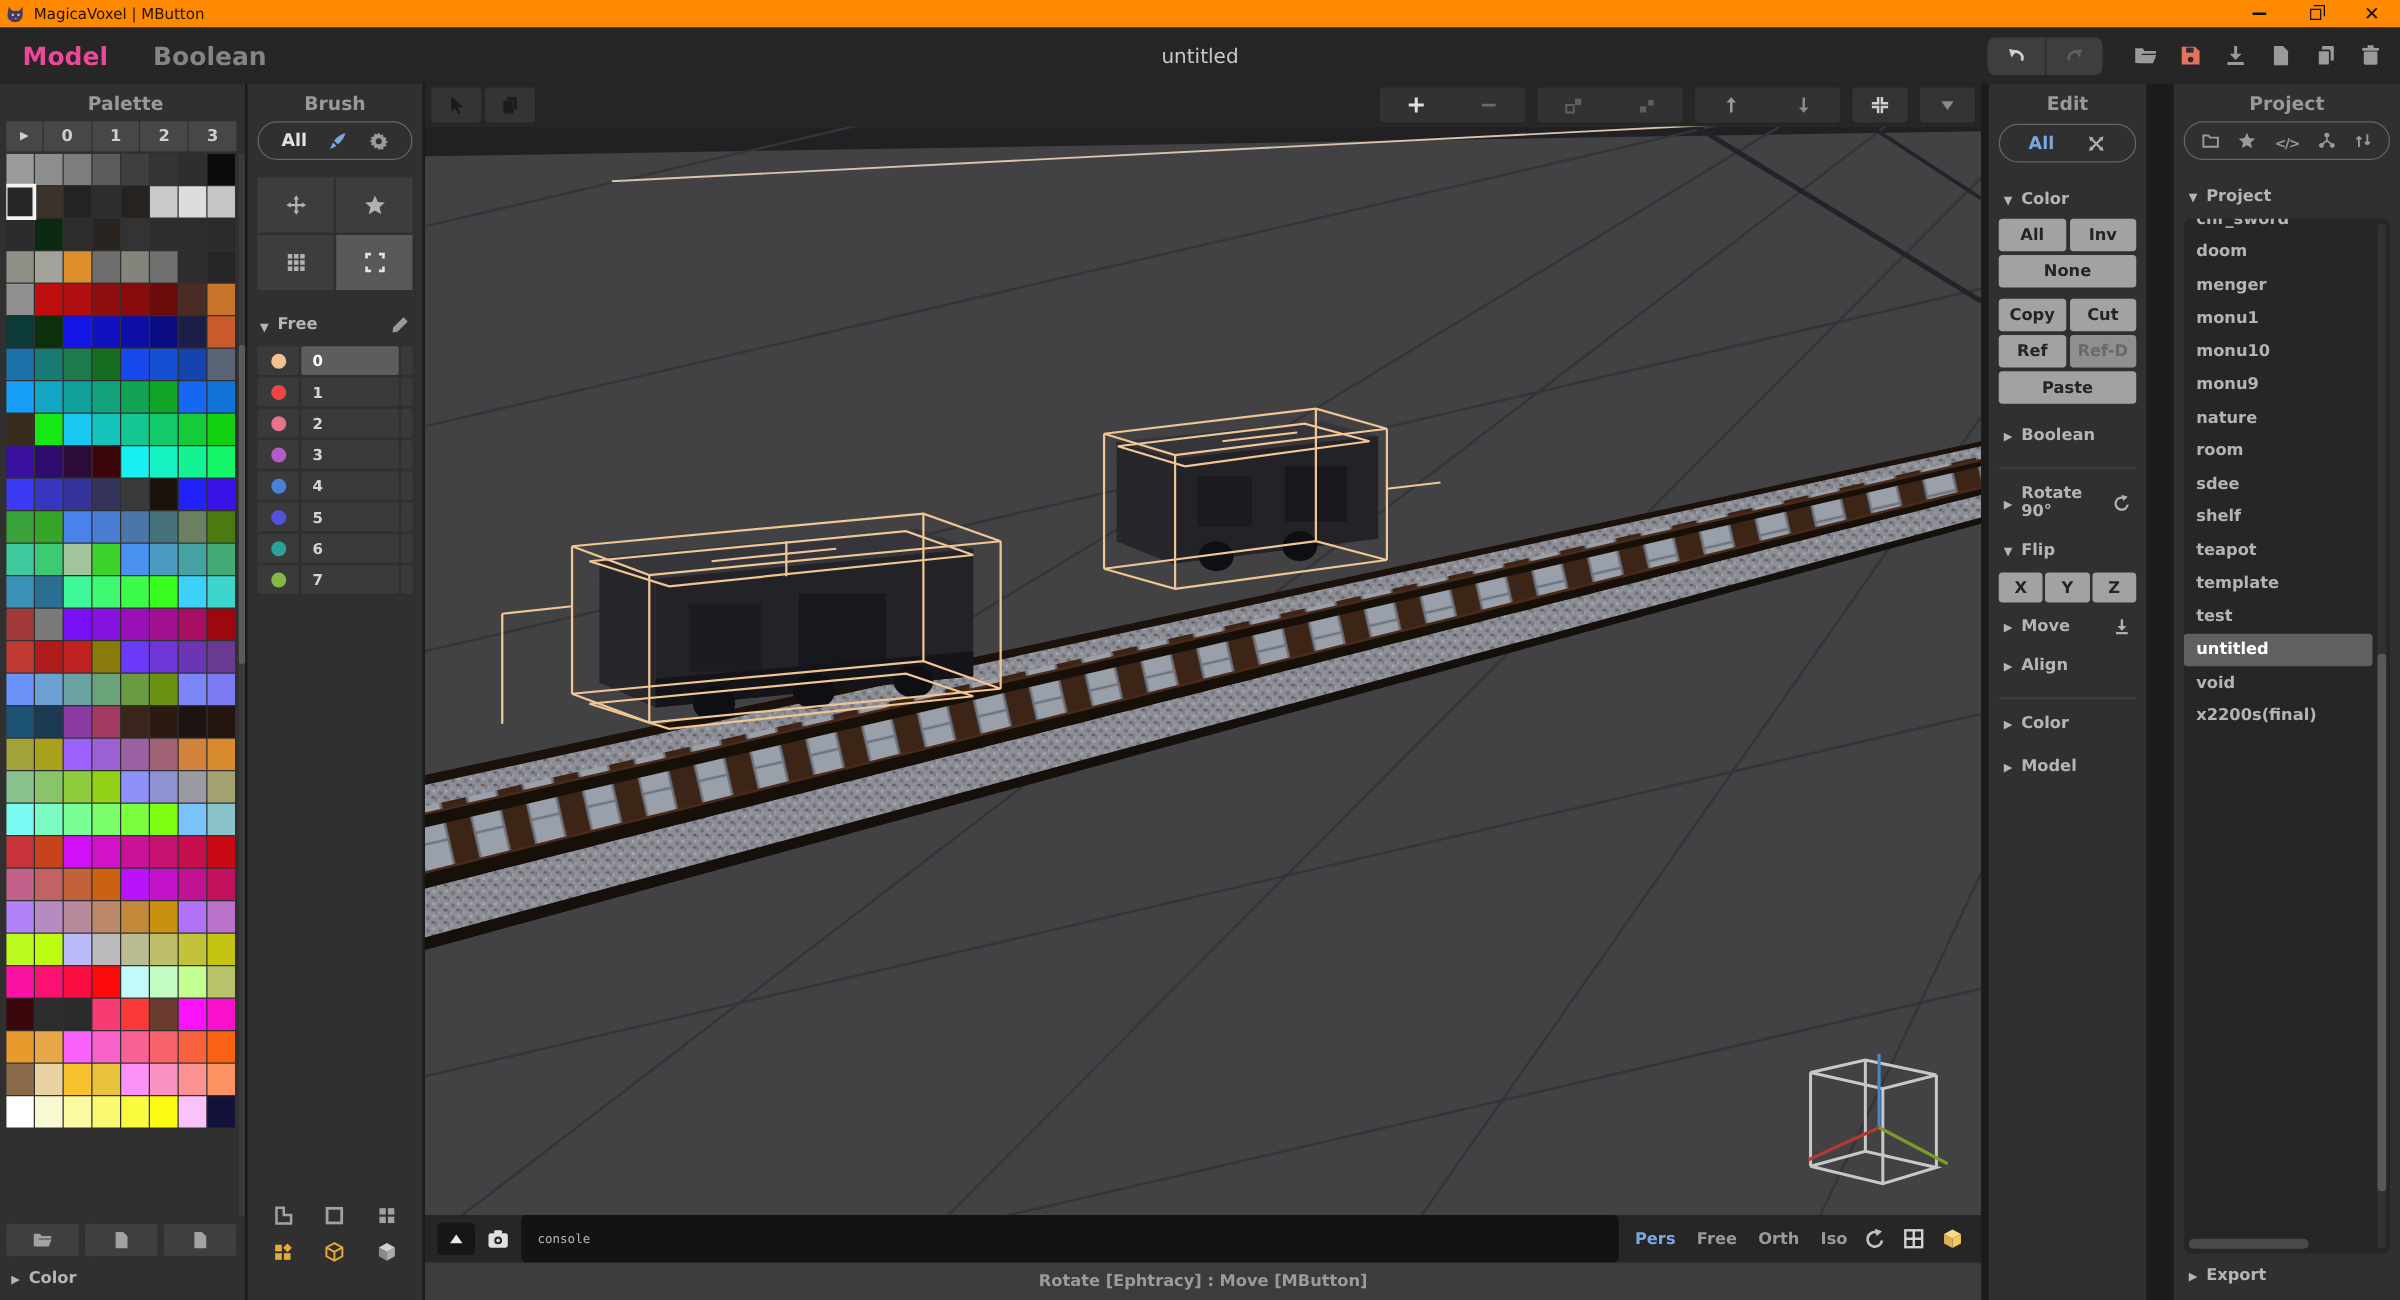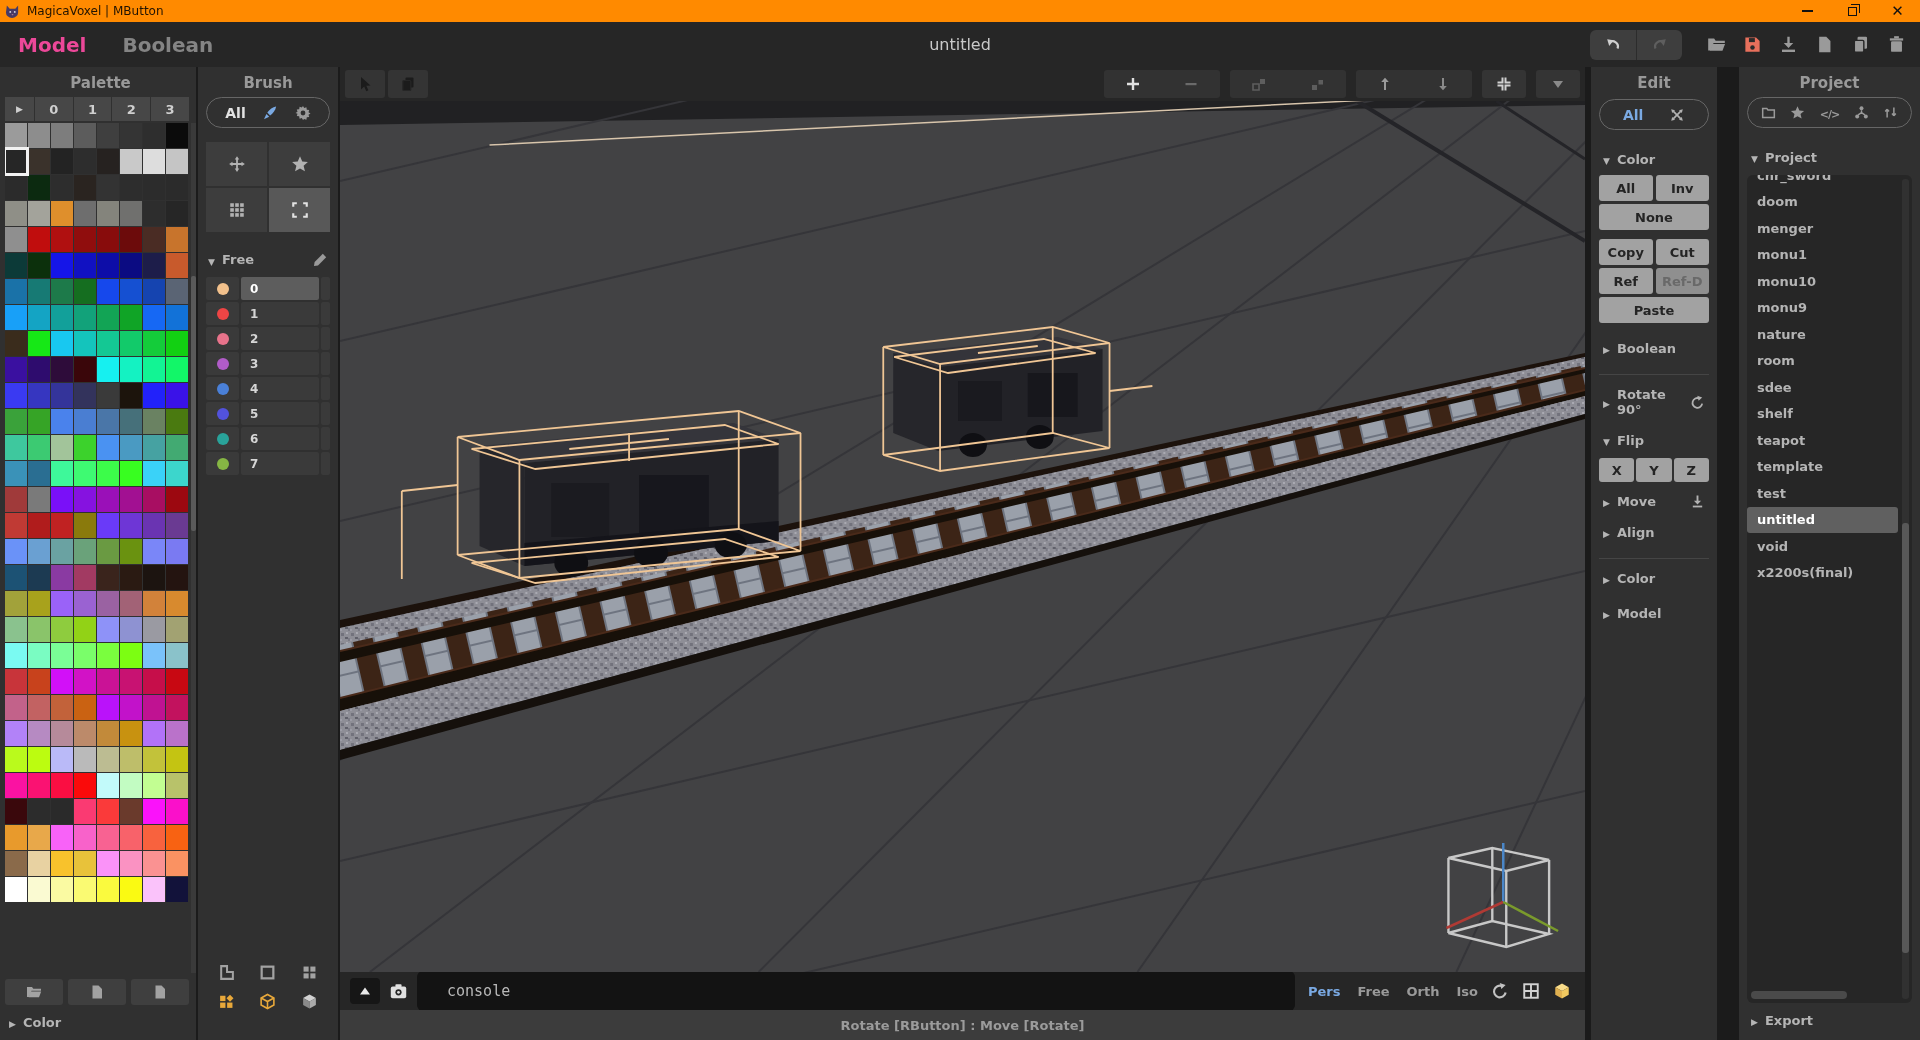--- a/index.html
+++ b/index.html
@@ -88,21 +88,21 @@
   .vtb-group { display:flex; height:28px; background:#323232; border-radius:3px; }
   .vtb-group .cell { width:58px; display:flex; align-items:center; justify-content:center; }
   .vp-right { margin-left:auto; display:flex; align-items:center; gap:10px; }
   .vp-canvas { flex:1; position:relative; overflow:hidden; }
   .vp-canvas svg { width:100%; height:100%; }
   .vp-console { height:38px; display:flex; align-items:center; gap:9px; padding:0 10px; }
   .console-btn { width:30px; height:26px; background:#161616; border-radius:4px; color:#e8e8e8;
                  display:flex; align-items:center; justify-content:center; }
   .cam-btn { color:#e0e0e0; } .cam-btn .ic{width:19px;height:19px;}
   .console-input { flex:1; height:40px; background:#131313; border:none; border-radius:6px; color:#b8b8b8;
-                   font-family:"DejaVu Sans Mono",monospace; font-size:15px; padding:0 30px; outline:none; }
+                   font-family:"DejaVu Sans Mono",monospace; font-size:10px; padding:0 13px; outline:none; }
   .vmodes { display:flex; gap:17px; align-items:center; padding:0 4px; }
   .vmode { font-size:13px; font-weight:bold; color:#9a9a9a; }
   .vmode.active { color:#7aa9e2; }
   .vp-viewics { display:flex; gap:13px; align-items:center; padding-right:4px; }
   .vp-viewics .ic { width:18px; height:18px; }
   .vp-status { height:30px; background:#3c3c3c; display:flex; align-items:center; justify-content:center;
                color:#9b9b9b; font-weight:bold; font-size:13px; }
 
   
   .edit { width:126px; margin-left:6px; padding:0 8px; }
@@ -1023,21 +1023,21 @@
             </svg>
           </span>
         <span>
             <svg class="ic">
               <use href="#i-cube"></use>
             </svg>
           </span>
       </div>
     </div>
     <div class="vp-status">
-      <span>Rotate [RButton] : Move [Rotate]</span>
+      <span>Rotate [Ephtracy] : Move [MButton]</span>
     </div>
   </div>
 
   <div class="panel edit">
     <div class="panel-title">Edit</div>
     <div class="pill">
       <span class="all">All</span>
       <span style="color:#b2b2b2">
           <svg class="ic">
             <use href="#i-arrcross"></use>

